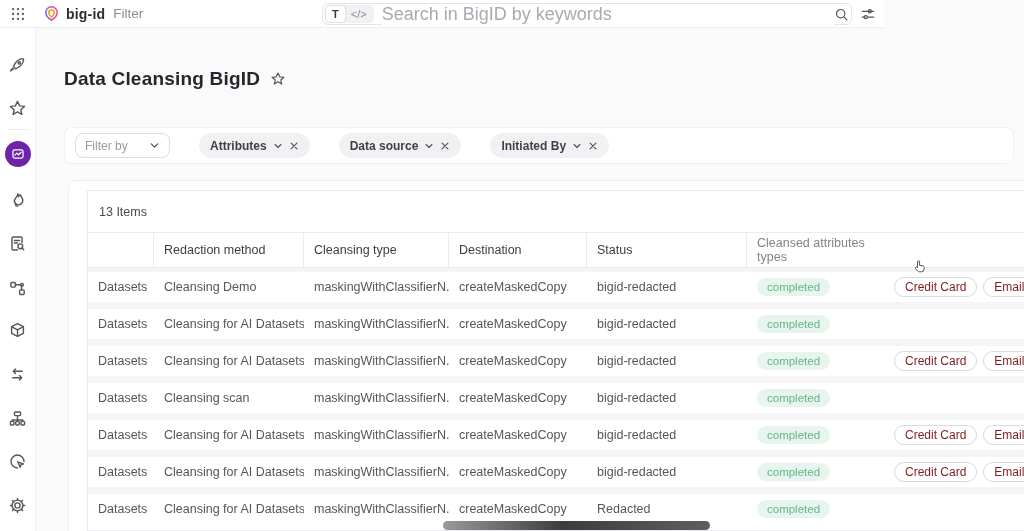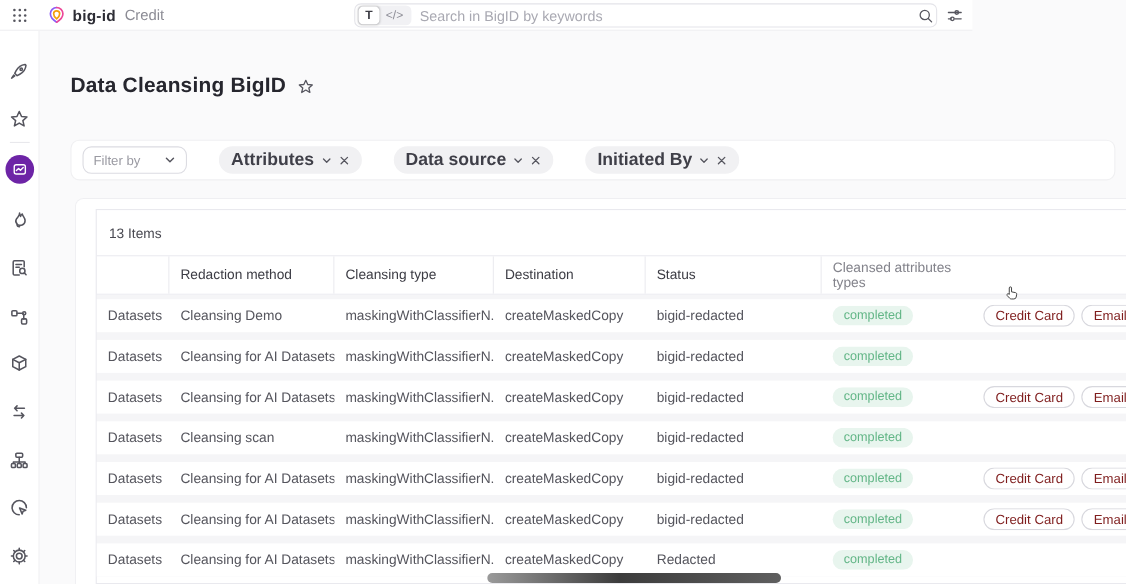--- a/index.html
+++ b/index.html
@@ -14,21 +14,21 @@
   .brand-name { font-size:14px; font-weight:700; color:#2d2d35; letter-spacing:.2px; }
   .brand-suffix { font-size:13.5px; color:#8b8b94; margin-left:3px; }
   .searchbox { position:absolute; left:322px; top:3px; width:530px; height:22px;
     border:1px solid #e4e4e9; border-radius:6px; background:#fff;
     display:flex; align-items:center; padding:2px; }
   .seg { display:flex; background:#f1f1f4; border-radius:5px; padding:1px; height:18px; }
   .seg-btn { font-size:11px; padding:1px 6px; border-radius:4px; color:#8b8b94;
     display:flex; align-items:center; border:none; background:transparent; cursor:pointer;
     font-family:"Liberation Sans",sans-serif; }
   .seg-btn.active { background:#fff; color:#3c3c44; box-shadow:0 0 2px rgba(0,0,0,.25); font-weight:600;}
-  .search-input { flex:1; border:none; outline:none; font-size:13px; margin-left:8px;
+  .search-input { flex:1; border:none; outline:none; font-size:18px; margin-left:8px;
     color:#3c3c44; font-family:"Liberation Sans",sans-serif; }
   .search-input::placeholder { color:#a9a9b2; }
   .icon-btn { background:none; border:none; cursor:pointer; display:flex; align-items:center; }
   .tune-btn { position:absolute; left:860px; top:6px; }
 
   
   .sidebar { position:absolute; left:0; top:28px; width:36px; height:503px; background:#fff;
     border-right:1px solid #f0f0f2; display:flex; flex-direction:column; align-items:center; padding-top:27px; }
   .side-item { width:20px; height:20px; display:flex; align-items:center; justify-content:center; cursor:pointer; }
   .side-divider { width:18px; height:1px; background:#e8e8ec; }
@@ -40,21 +40,21 @@
   .page-title-row { position:absolute; left:64px; top:68px; display:flex; align-items:center; gap:10px; }
   .page-title { font-size:19px; font-weight:700; color:#26262e; letter-spacing:.2px; }
 
   .filterbar { position:absolute; left:64px; top:127px; width:950px; height:37px; background:#fff;
     border:1px solid #f0f0f2; border-radius:8px; display:flex; align-items:center; padding:0 10px; gap:29px; }
   .filter-select { height:25px; min-width:95px; border:1px solid #dcdce2; border-radius:8px; background:#fff;
     display:flex; align-items:center; justify-content:space-between; padding:0 9px; cursor:pointer; }
   .filter-select span { font-size:12px; color:#9a9aa2; }
   .fchip { height:25px; background:#f1f1f3; border:none; border-radius:999px; padding:0 11px;
     display:flex; align-items:center; gap:6px; cursor:pointer; font-family:"Liberation Sans",sans-serif; }
-  .fchip span { font-size:16px; font-weight:600; color:#3f3f48; }
+  .fchip span { font-size:12px; font-weight:600; color:#3f3f48; }
 
   
   .outer-card { position:absolute; left:68px; top:180px; width:956px; height:351px;
     background:#fff; border:1px solid #efeff2; border-right:none; border-bottom:none; border-radius:8px 0 0 0; }
   .table-box { position:absolute; left:87px; top:190px; width:1013px; height:341px;
     border:1px solid #e9e9ee; background:#fff; }
   .items-bar { height:42px; display:flex; align-items:center; padding-left:11px;
     border-bottom:1px solid #ececf0; font-size:12.5px; color:#4a4a52; }
   .grid7 { display:grid; grid-template-columns:66px 150px 145px 138px 160px 134px 250px; }
   .thead { height:35px; border-bottom:1px solid #ececf0; }
@@ -95,21 +95,21 @@
   </div>
   <div class="brand">
     <svg width="19" height="19" viewBox="0 0 20 20">
       <g fill="none" stroke-width="1.6" stroke-linecap="round">
         <path d="M10 17c-3.9-2.3-6-5-6-8a6 6 0 0 1 6-6" stroke="#8b5cf6"></path>
         <path d="M10 3a6 6 0 0 1 6 6c0 3-2.1 5.7-6 8" stroke="#ec4899"></path>
         <path d="M10 6.2A2.9 2.9 0 0 1 12.9 9c0 2-1.2 3.6-2.9 4.9C8.3 12.6 7.1 11 7.1 9A2.9 2.9 0 0 1 10 6.2z" stroke="#f59e0b"></path>
       </g>
     </svg>
     <span class="brand-name">big-id</span>
-    <span class="brand-suffix">Credit</span>
+    <span class="brand-suffix">Filter</span>
   </div>
 
   <div class="searchbox">
     <div class="seg">
       <button class="seg-btn active">T</button>
       <button class="seg-btn">&lt;/&gt;</button>
     </div>
     <input class="search-input" placeholder="Search in BigID by keywords" style="">
     <button class="icon-btn">
       <svg class="ic" width="15" height="15" viewBox="0 0 18 18">

